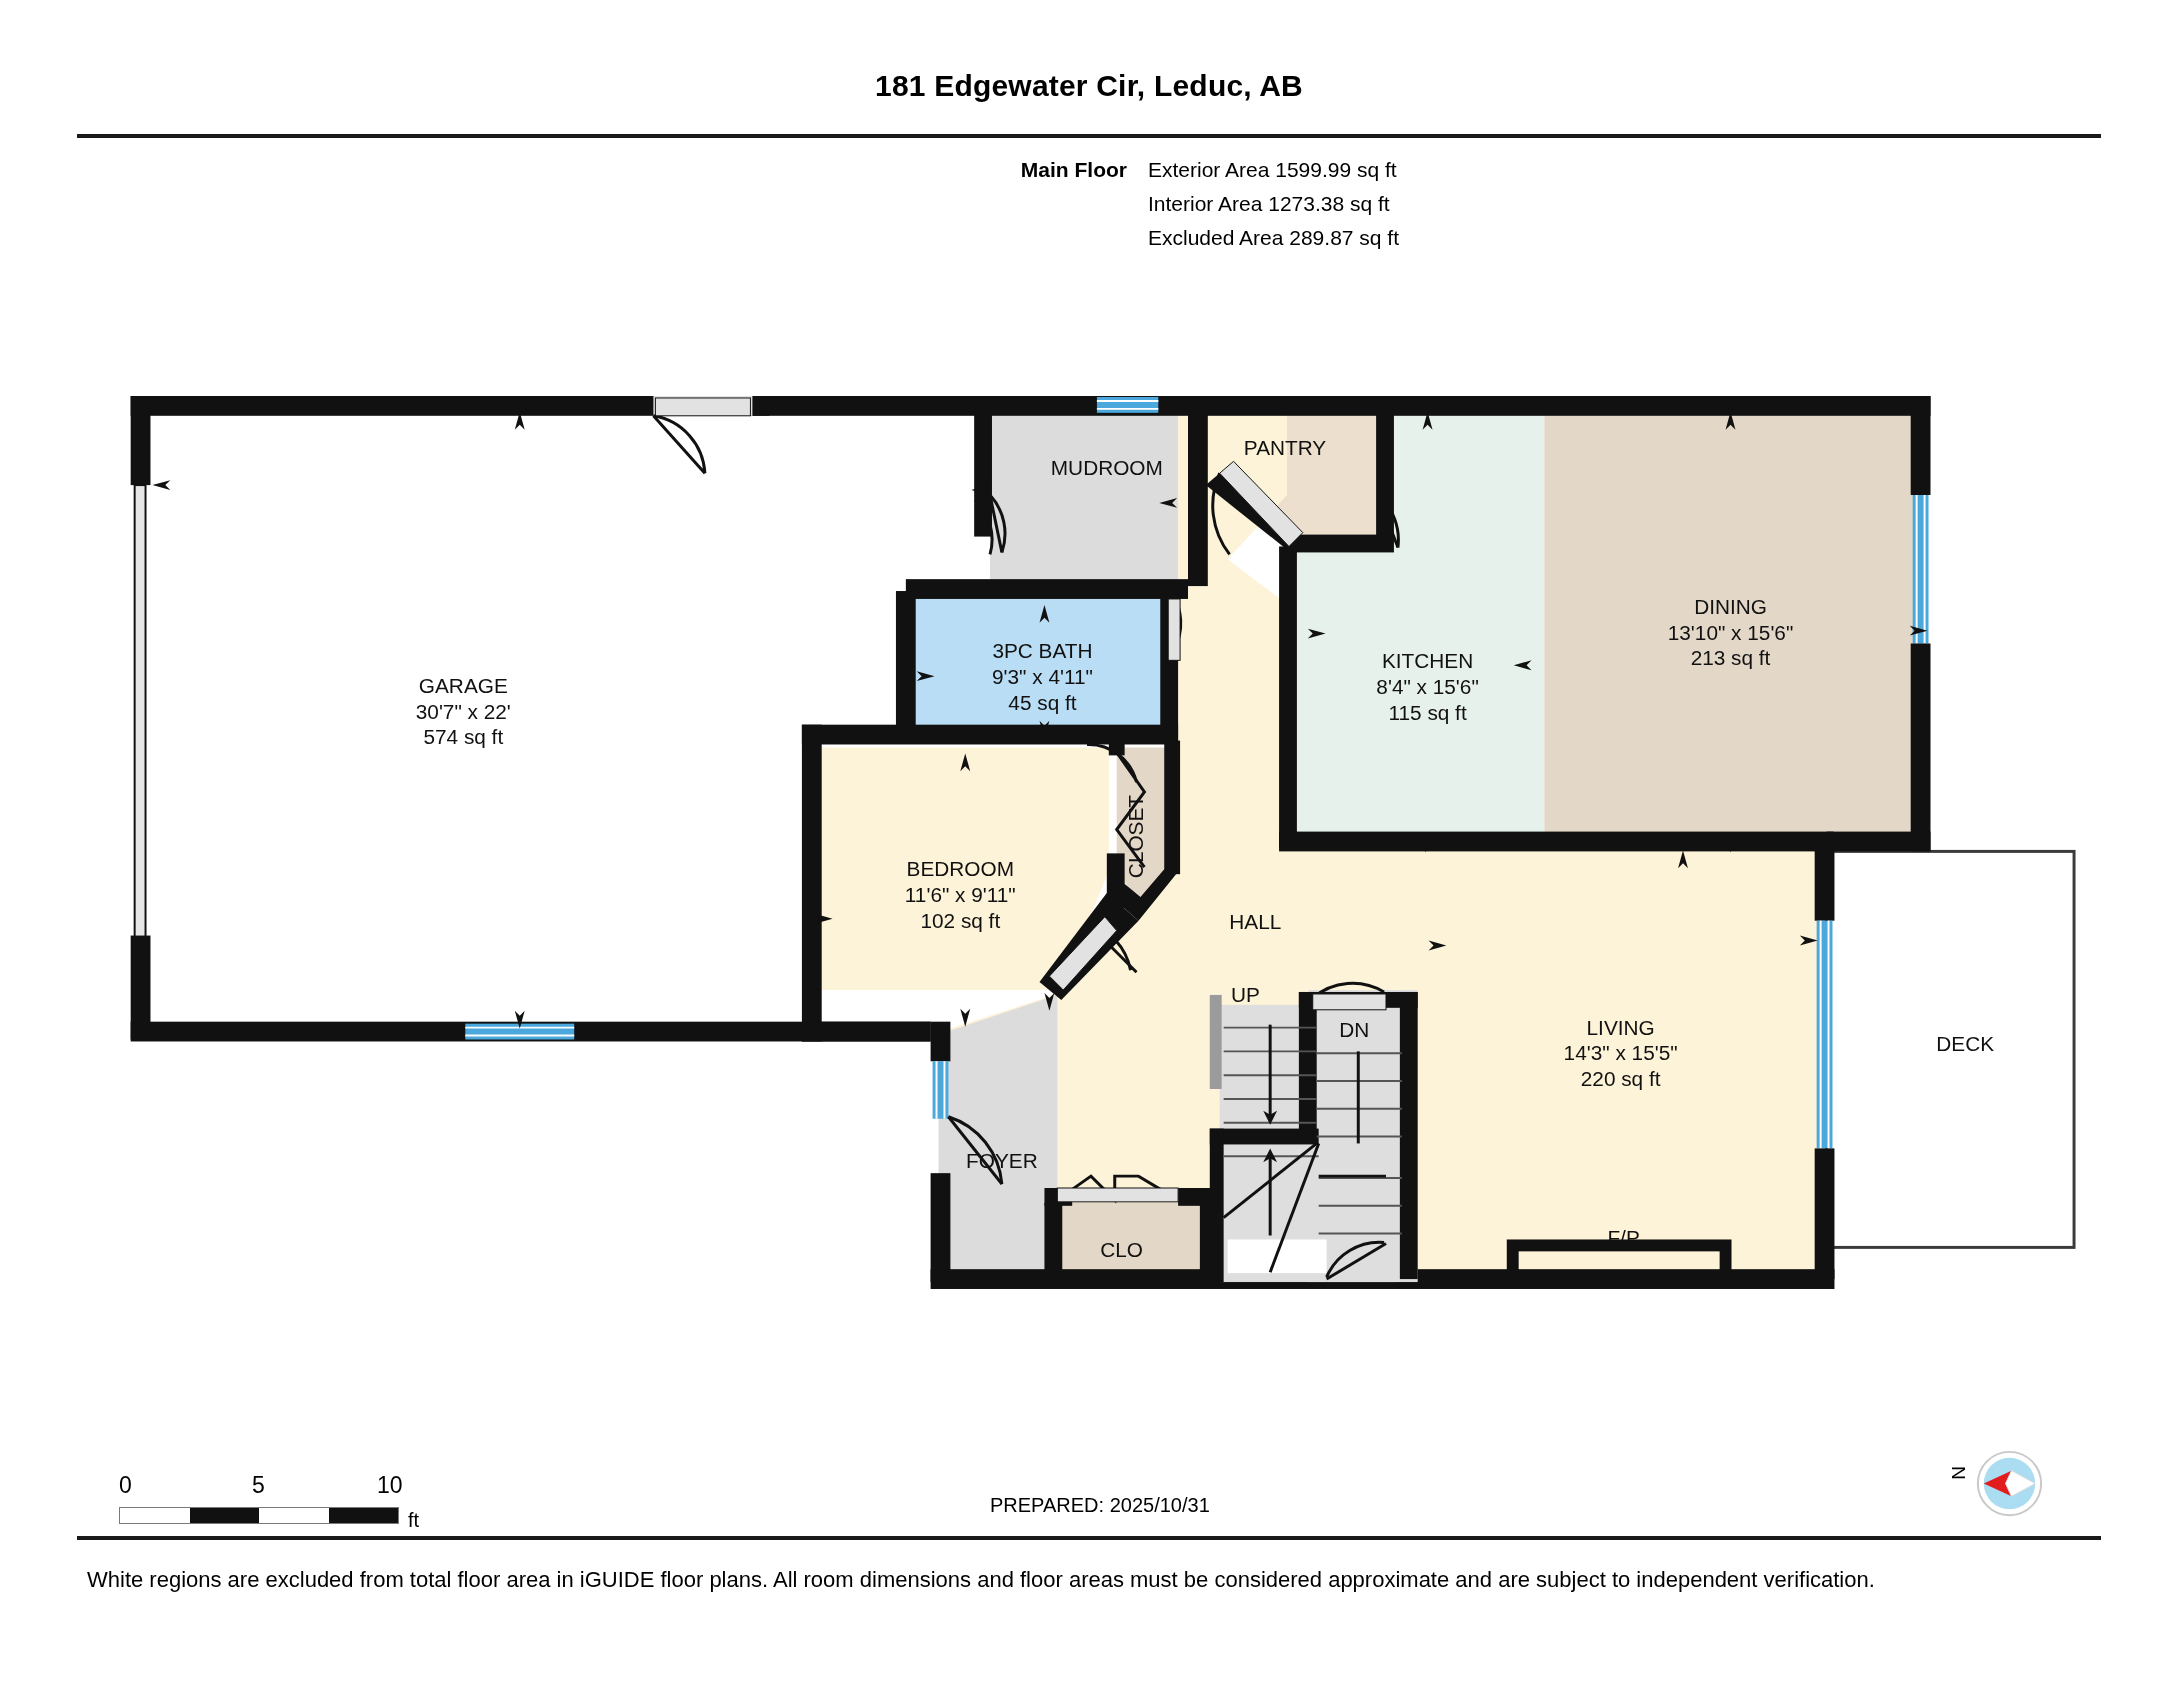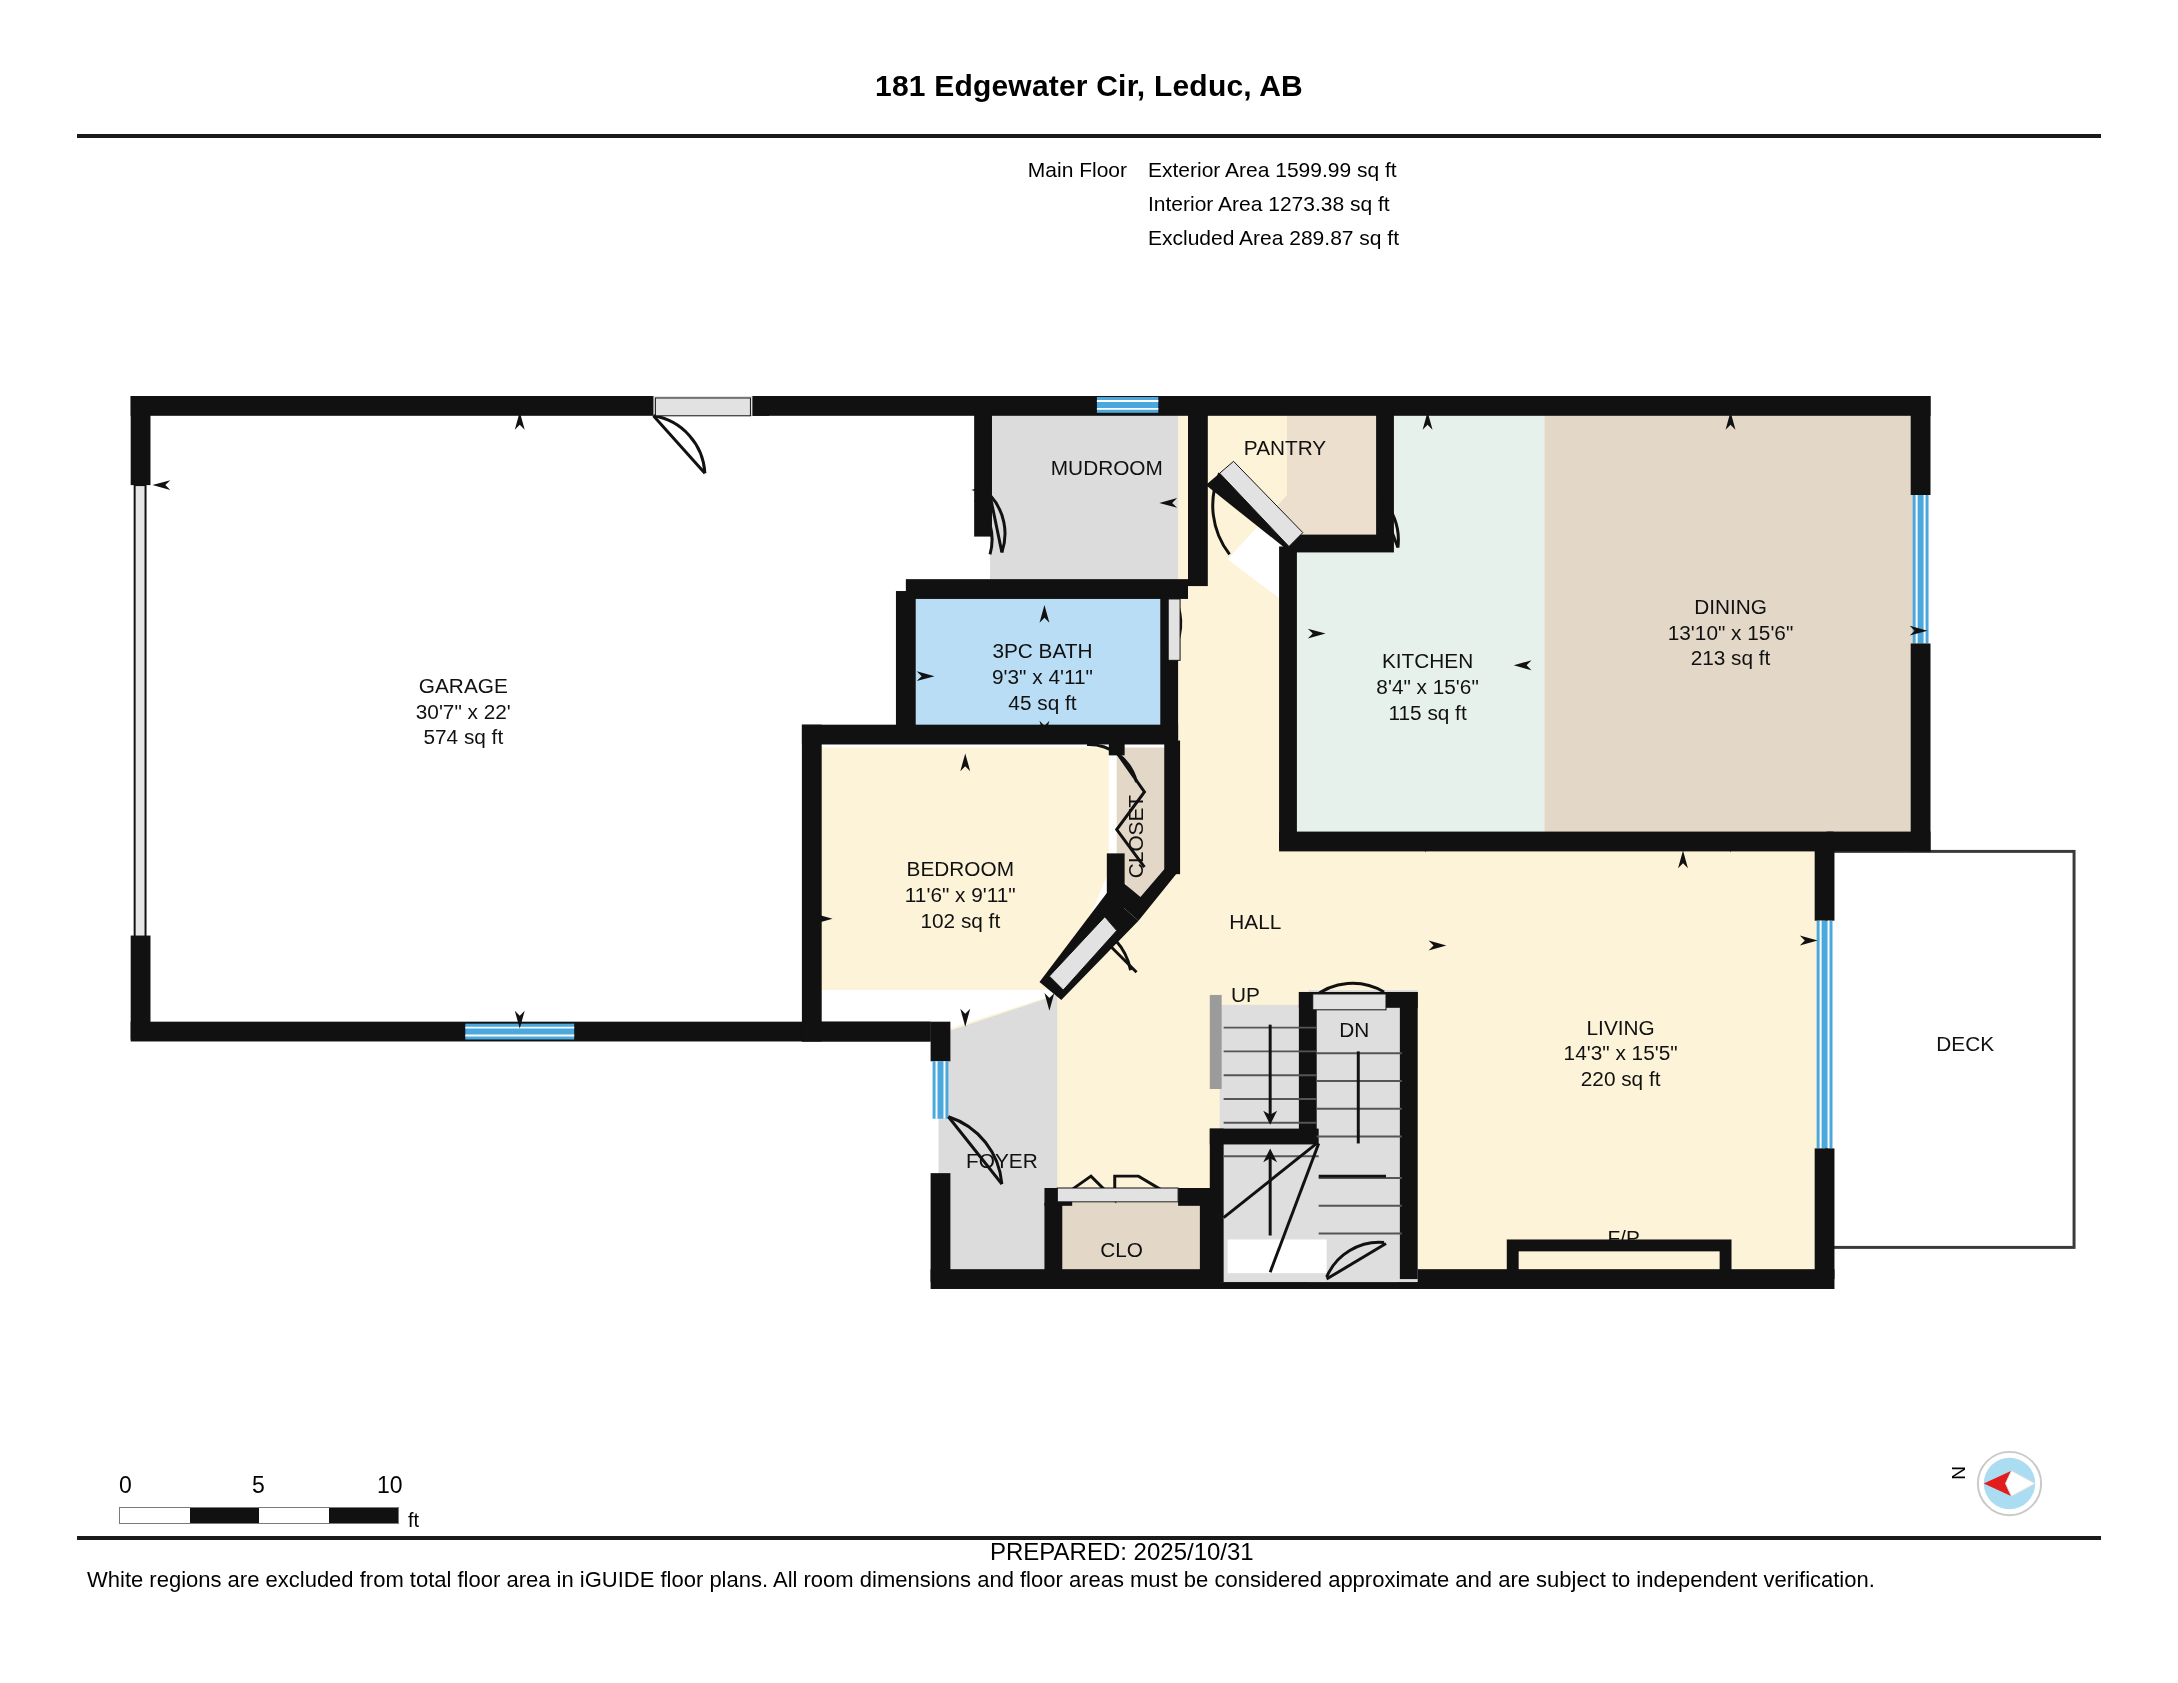--- a/index.html
+++ b/index.html
@@ -54,21 +54,21 @@
     top: 153px;
     font-size: 21px;
     line-height: 34px;
   }
   .areas .floor-label {
     position: absolute;
     left: -2px;
     top: 0;
     width: 139px;
     text-align: right;
-    font-weight: normal;
+    font-weight: bold;
     white-space: nowrap;
   }
   .areas .area-lines {
     position: absolute;
     left: 158px;
     top: 0;
     white-space: nowrap;
   }
 
   
@@ -103,22 +103,21 @@
     position: absolute;
     left: 408px;
     top: 1509px;
     font-size: 20px;
     text-align: right;
   }
   .prepared {
     position: absolute;
     left: 990px;
     top: 1494px;
-    font-size: 24px;
-    margin-top: 44px;
+    font-size: 20px;
   }
   .disclaimer {
     position: absolute;
     left: 87px;
     top: 1567px;
     font-size: 22px;
     white-space: nowrap;
   }
   .compass-wrap {
     position: absolute;

